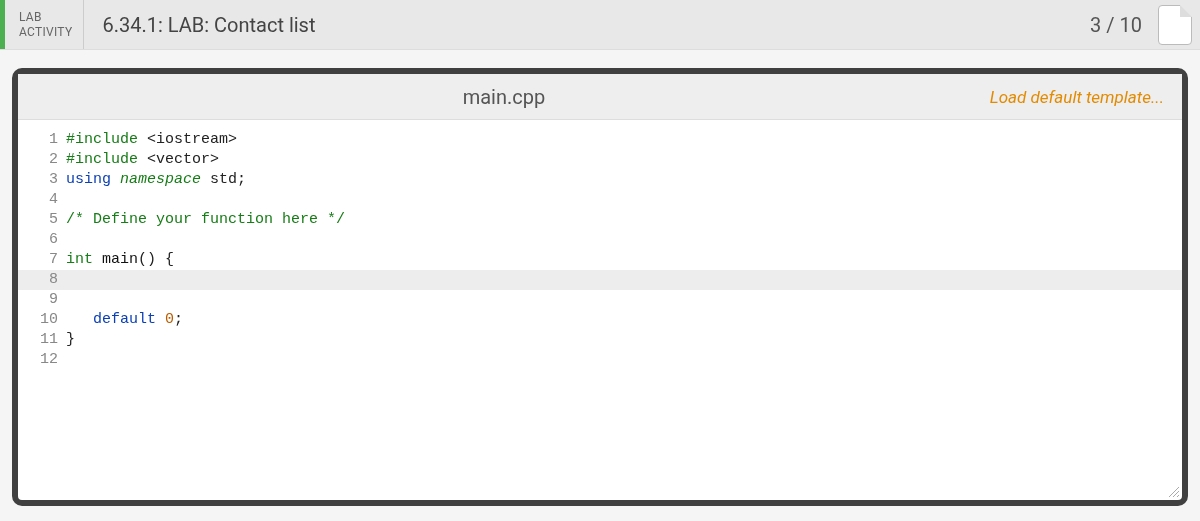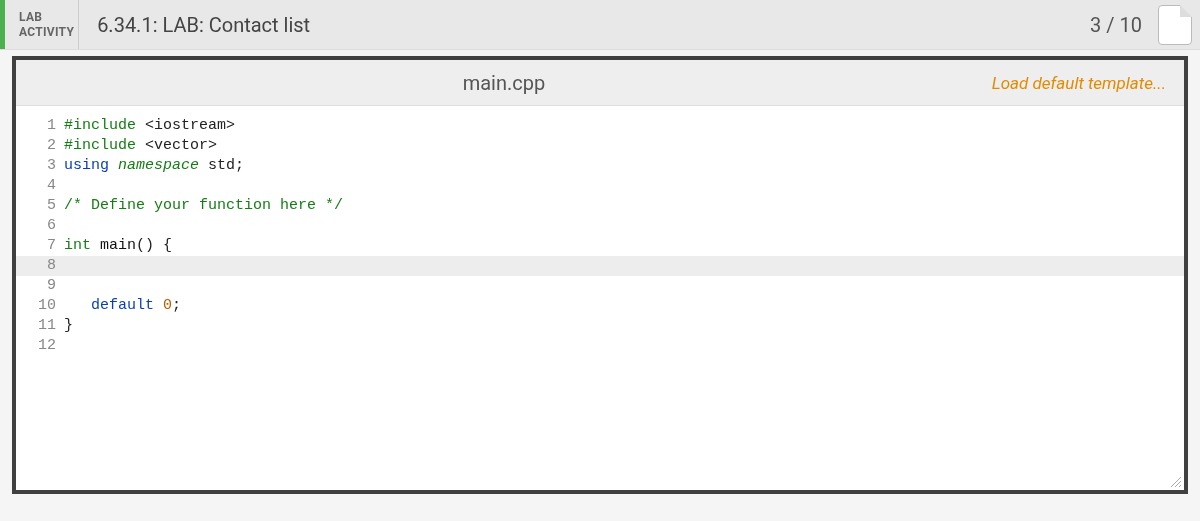--- a/index.html
+++ b/index.html
@@ -18,25 +18,25 @@
       border-bottom: 1px solid #ddd;
     }
     .green-stripe {
       width: 5px;
       background: #4caf50;
     }
     .lab-activity-label {
       display: flex;
       flex-direction: column;
       justify-content: center;
-      padding: 0 4px 0 14px;
+      padding: 0 11px 0 14px;
       border-right: 1px solid #ccc;
       color: #666;
       font-size: 12px;
-      font-weight: 700;
+      font-weight: 400;
       line-height: 1.2;
       letter-spacing: 0.3px;
     }
     .lab-title {
       display: flex;
       align-items: center;
       padding-left: 18px;
       font-size: 20px;
       color: #444;
       font-weight: 400;
@@ -62,24 +62,24 @@
     .dogear::after {
       content: "";
       position: absolute;
       top: -1px; right: -1px;
       width: 0; height: 0;
       border-top: 12px solid #e8e8e8;
       border-left: 12px solid #ddd;
     }
 
     .panel {
-      margin: 6px 12px 0 12px;
+      margin: 18px 12px 0 12px;
       background: #fff;
-      border: 4px solid #404040;
-      border-radius: 0;
+      border: 6px solid #404040;
+      border-radius: 10px;
       height: 438px;
       position: relative;
     }
     .panel-header {
       display: flex;
       align-items: center;
       height: 46px;
       background: #eeeeee;
       border-bottom: 1px solid #ddd;
     }

